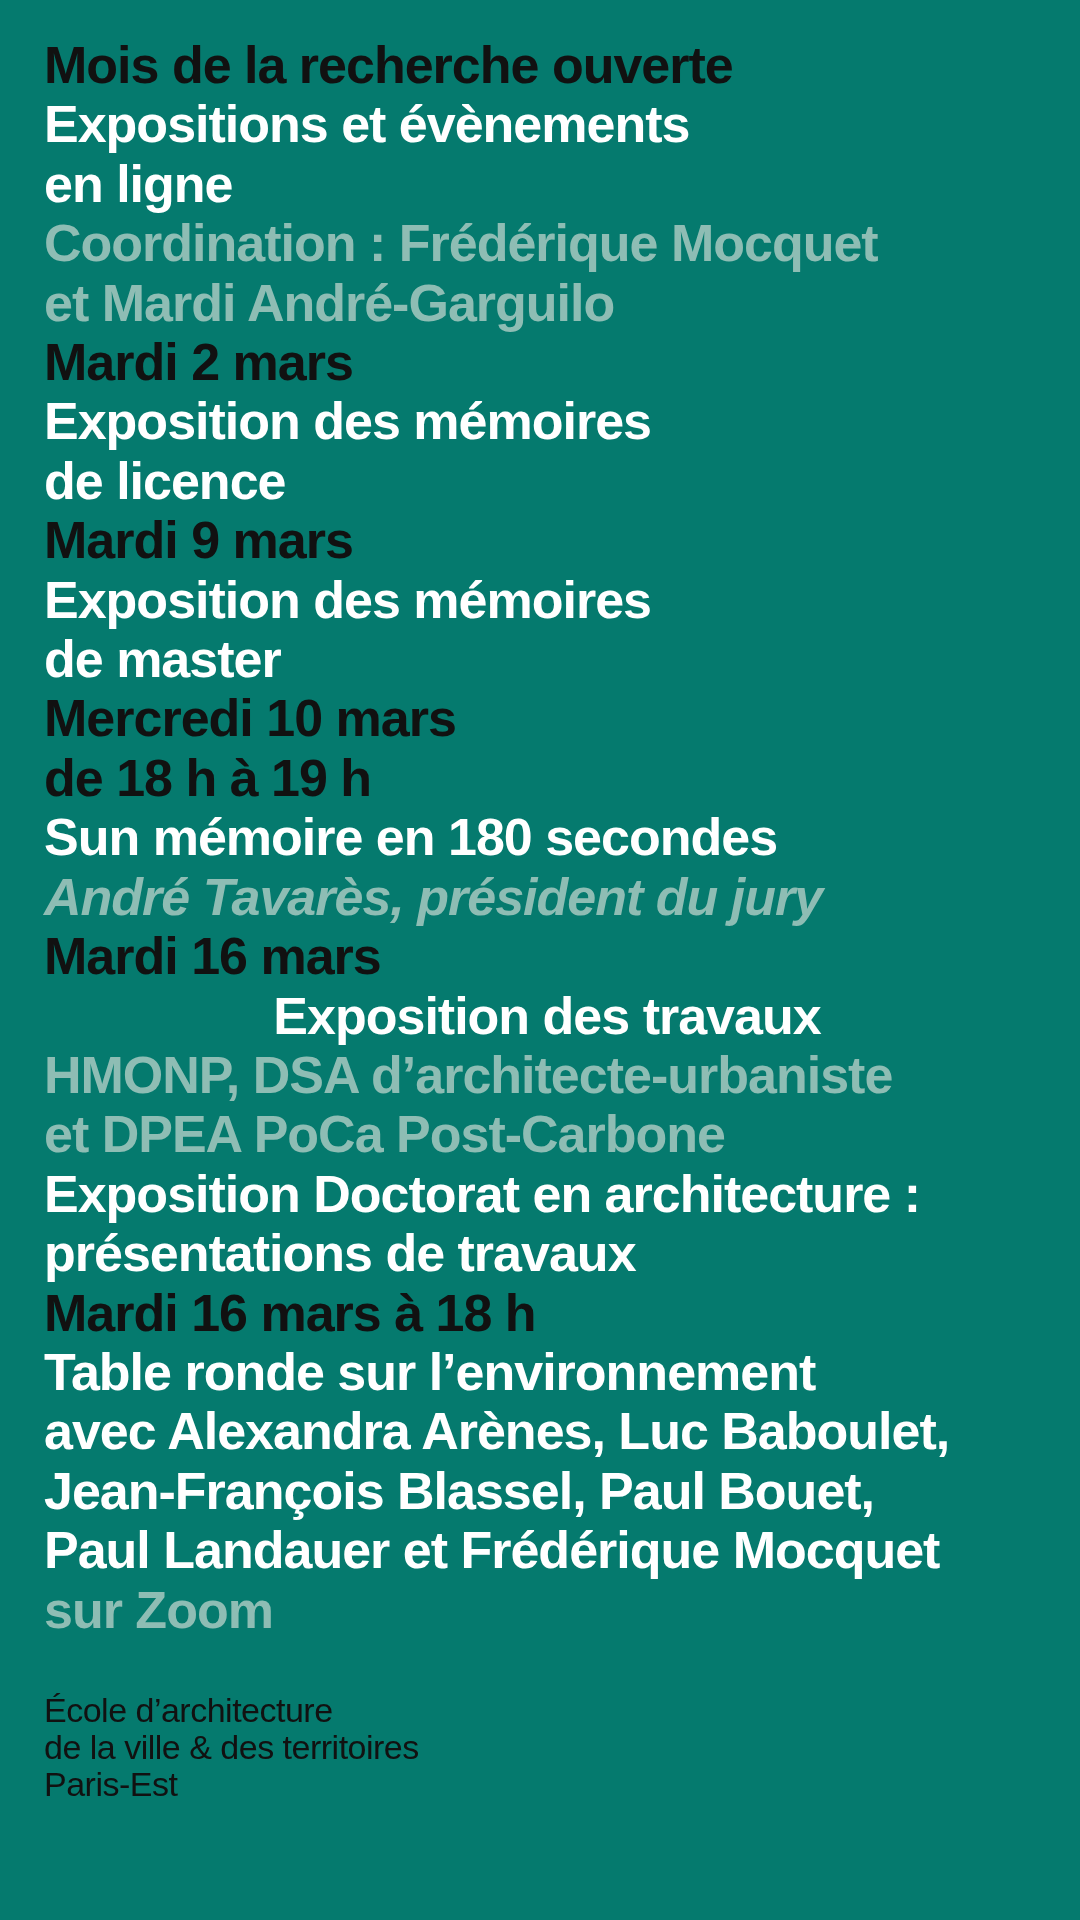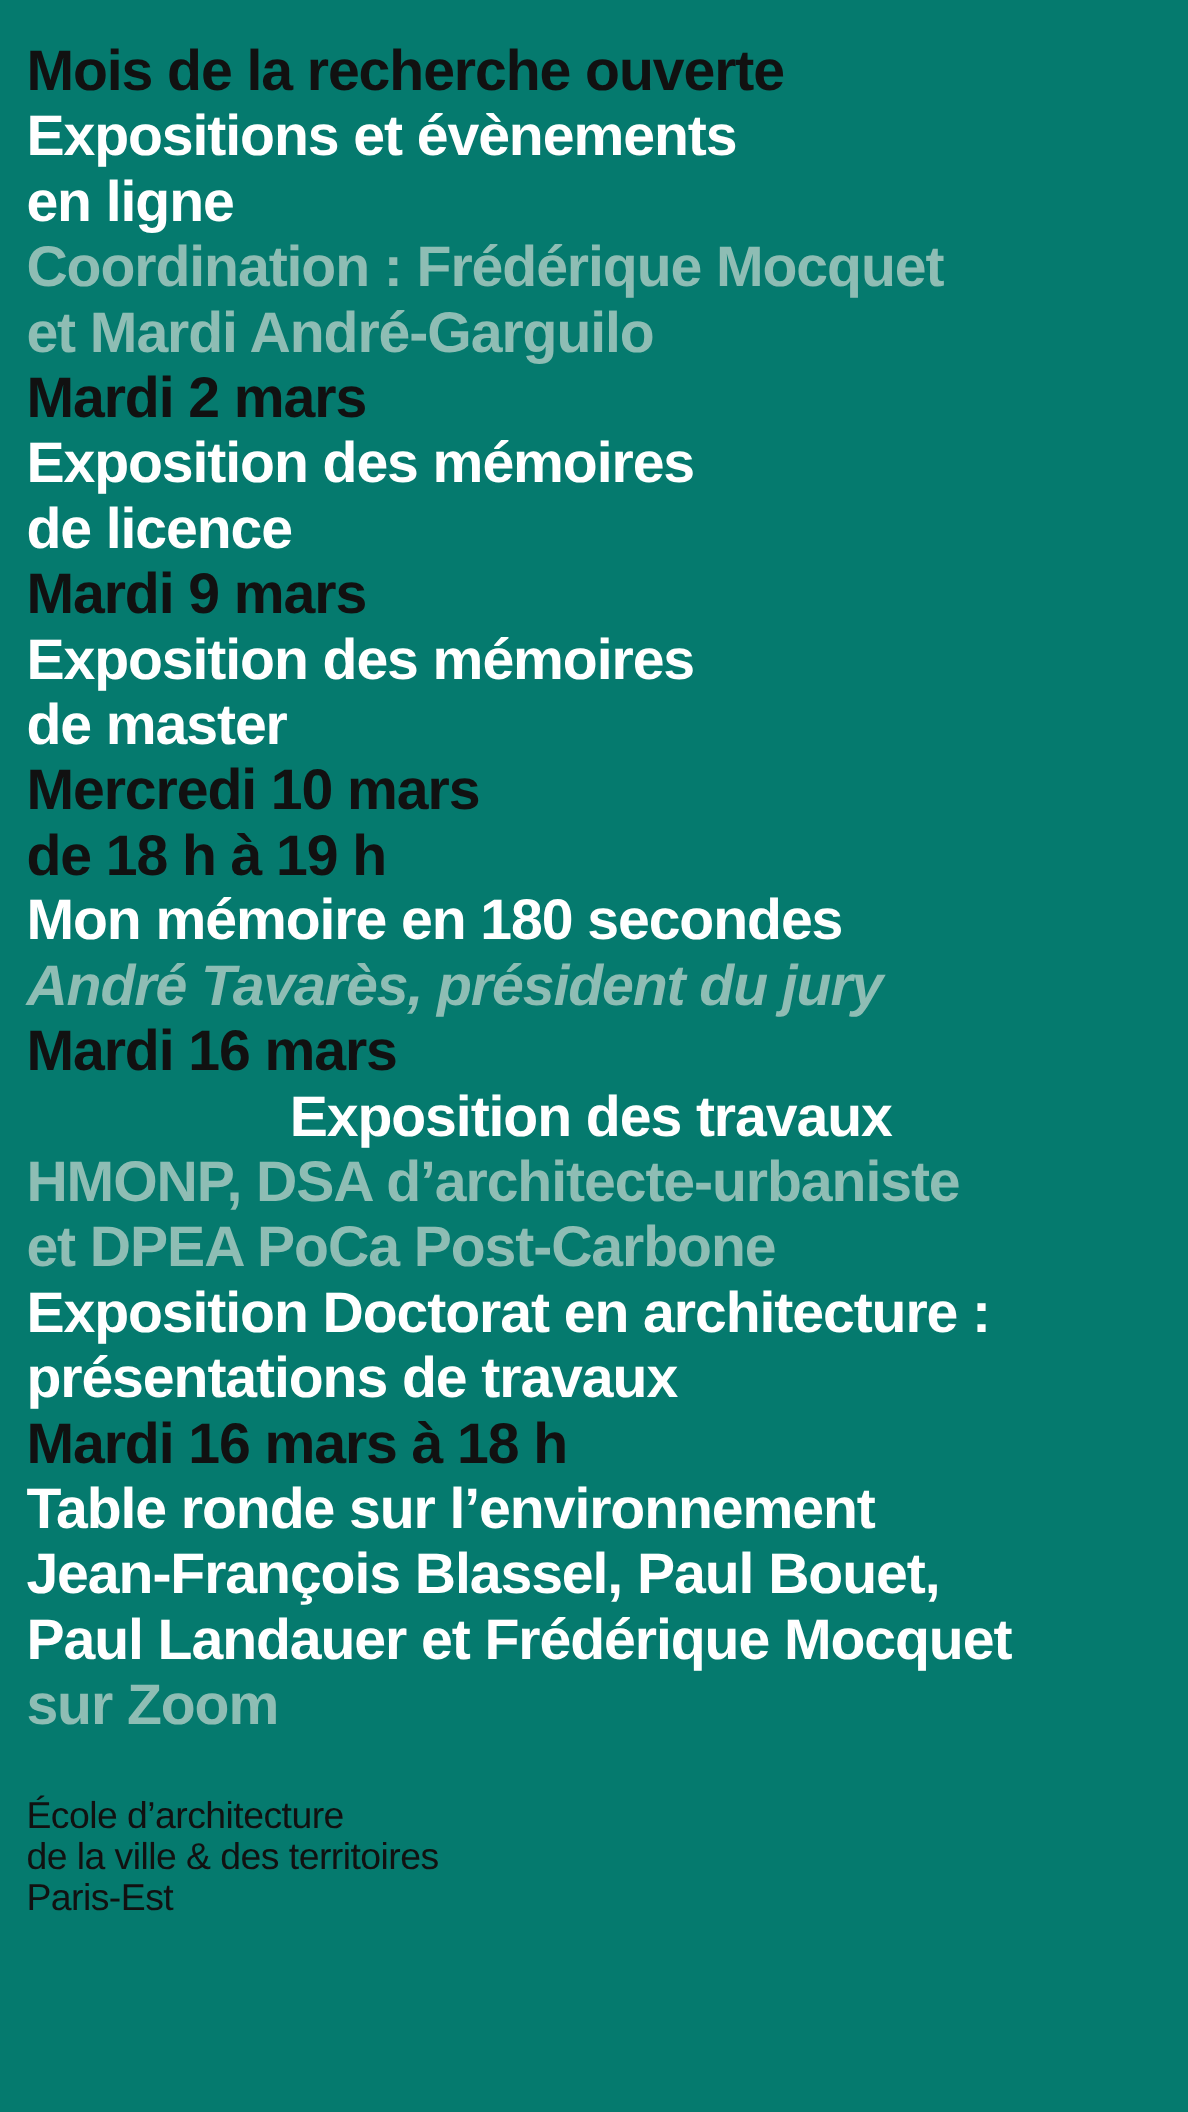--- a/index.html
+++ b/index.html
@@ -9,21 +9,21 @@
   body {
     width: 1080px;
     height: 1920px;
     overflow: hidden;
     font-family: "Liberation Sans", sans-serif;
   }
   .poster {
     box-sizing: border-box;
     width: 1080px;
     height: 1484px;
-    padding: 36px 30px 0 24px;
+    padding: 36px 30px 0 44px;
   }
   .main-lines {
     font-size: 52px;
     font-weight: bold;
     line-height: 59.4px;
     letter-spacing: -1px;
   }
   .line {
     white-space: nowrap;
   }
@@ -46,30 +46,31 @@
     <div class="line" style="color: rgb(142, 189, 180);">Coordination : Frédérique Mocquet</div>
     <div class="line" style="color: rgb(142, 189, 180);">et Mardi André-Garguilo</div>
     <div class="line" style="color: rgb(17, 17, 17);">Mardi 2 mars</div>
     <div class="line" style="color: rgb(255, 255, 255);">Exposition des mémoires</div>
     <div class="line" style="color: rgb(255, 255, 255);">de licence</div>
     <div class="line" style="color: rgb(17, 17, 17);">Mardi 9 mars</div>
     <div class="line" style="color: rgb(255, 255, 255);">Exposition des mémoires</div>
     <div class="line" style="color: rgb(255, 255, 255);">de master</div>
     <div class="line" style="color: rgb(17, 17, 17);">Mercredi 10 mars</div>
     <div class="line" style="color: rgb(17, 17, 17);">de 18 h à 19 h</div>
-    <div class="line" style="color: rgb(255, 255, 255);">Mon mémoire en 180 secondes</div>
+    <div class="line" style="color: rgb(255, 255, 255);">Sun mémoire en 180 secondes</div>
     <div class="line" style="color: rgb(142, 189, 180); font-style: italic;">André Tavarès, président du jury</div>
     <div class="line" style="color: rgb(17, 17, 17);">Mardi 16 mars</div>
     <div class="line" style="color: rgb(255, 255, 255); text-align: center;">Exposition des travaux</div>
     <div class="line" style="color: rgb(142, 189, 180);">HMONP, DSA d’architecte-urbaniste</div>
     <div class="line" style="color: rgb(142, 189, 180);">et DPEA PoCa Post-Carbone</div>
     <div class="line" style="color: rgb(255, 255, 255);">Exposition Doctorat en architecture :</div>
     <div class="line" style="color: rgb(255, 255, 255);">présentations de travaux</div>
     <div class="line" style="color: rgb(17, 17, 17);">Mardi 16 mars à 18 h</div>
     <div class="line" style="color: rgb(255, 255, 255);">Table ronde sur l’environnement</div>
+    <div class="line" style="color: rgb(255, 255, 255);">avec Alexandra Arènes, Luc Baboulet,</div>
     <div class="line" style="color: rgb(255, 255, 255);">Jean-François Blassel, Paul Bouet,</div>
     <div class="line" style="color: rgb(255, 255, 255);">Paul Landauer et Frédérique Mocquet</div>
     <div class="line" style="color: rgb(142, 189, 180);">sur Zoom</div>
   </div>
   <div class="footer">
     <div class="line" style="color: rgb(17, 17, 17);">École d’architecture</div>
     <div class="line" style="color: rgb(17, 17, 17);">de la ville &amp; des territoires</div>
     <div class="line" style="color: rgb(17, 17, 17);">Paris-Est</div>
   </div>
 </div>

